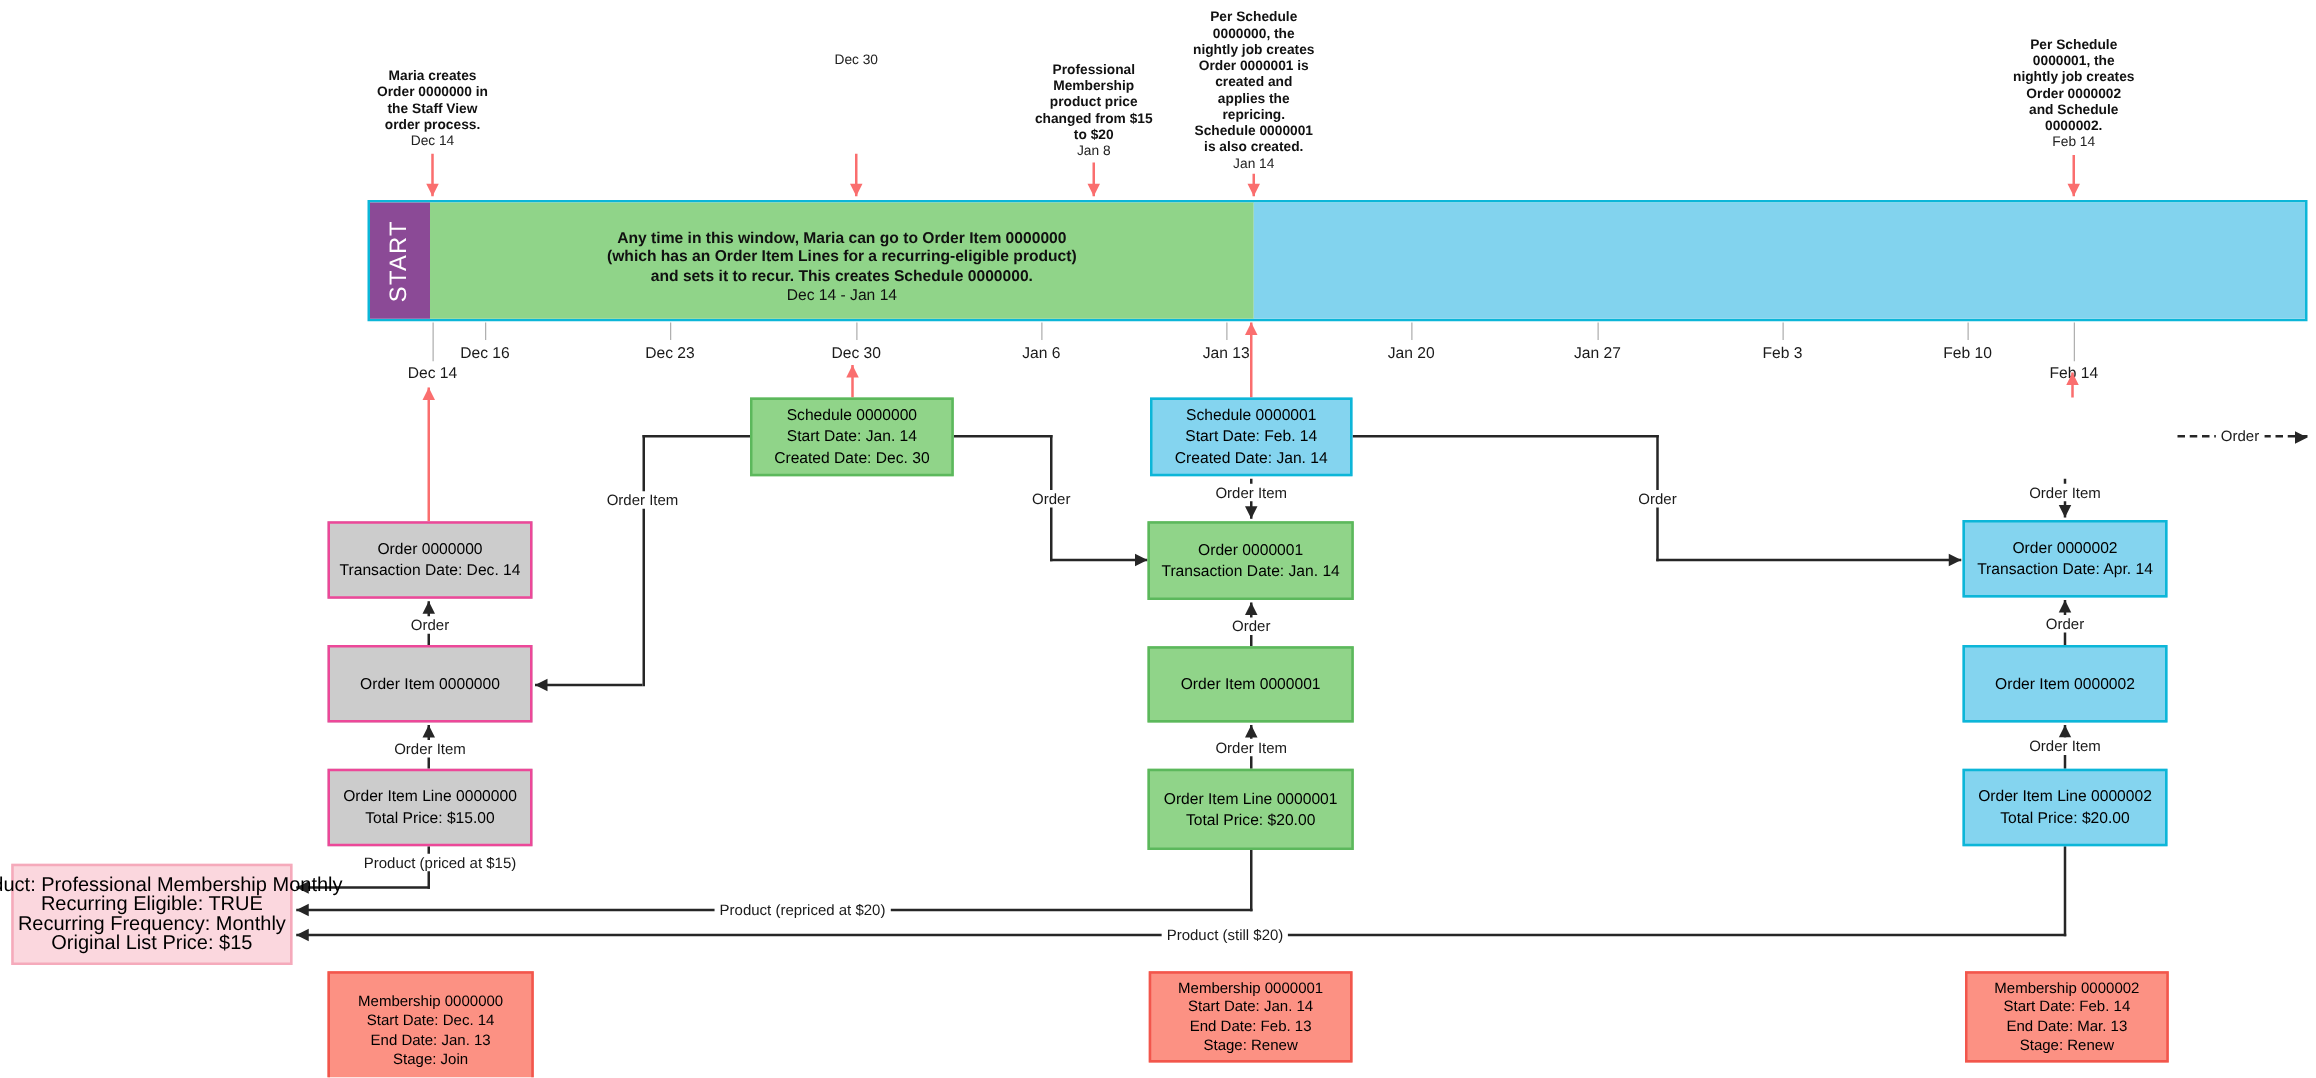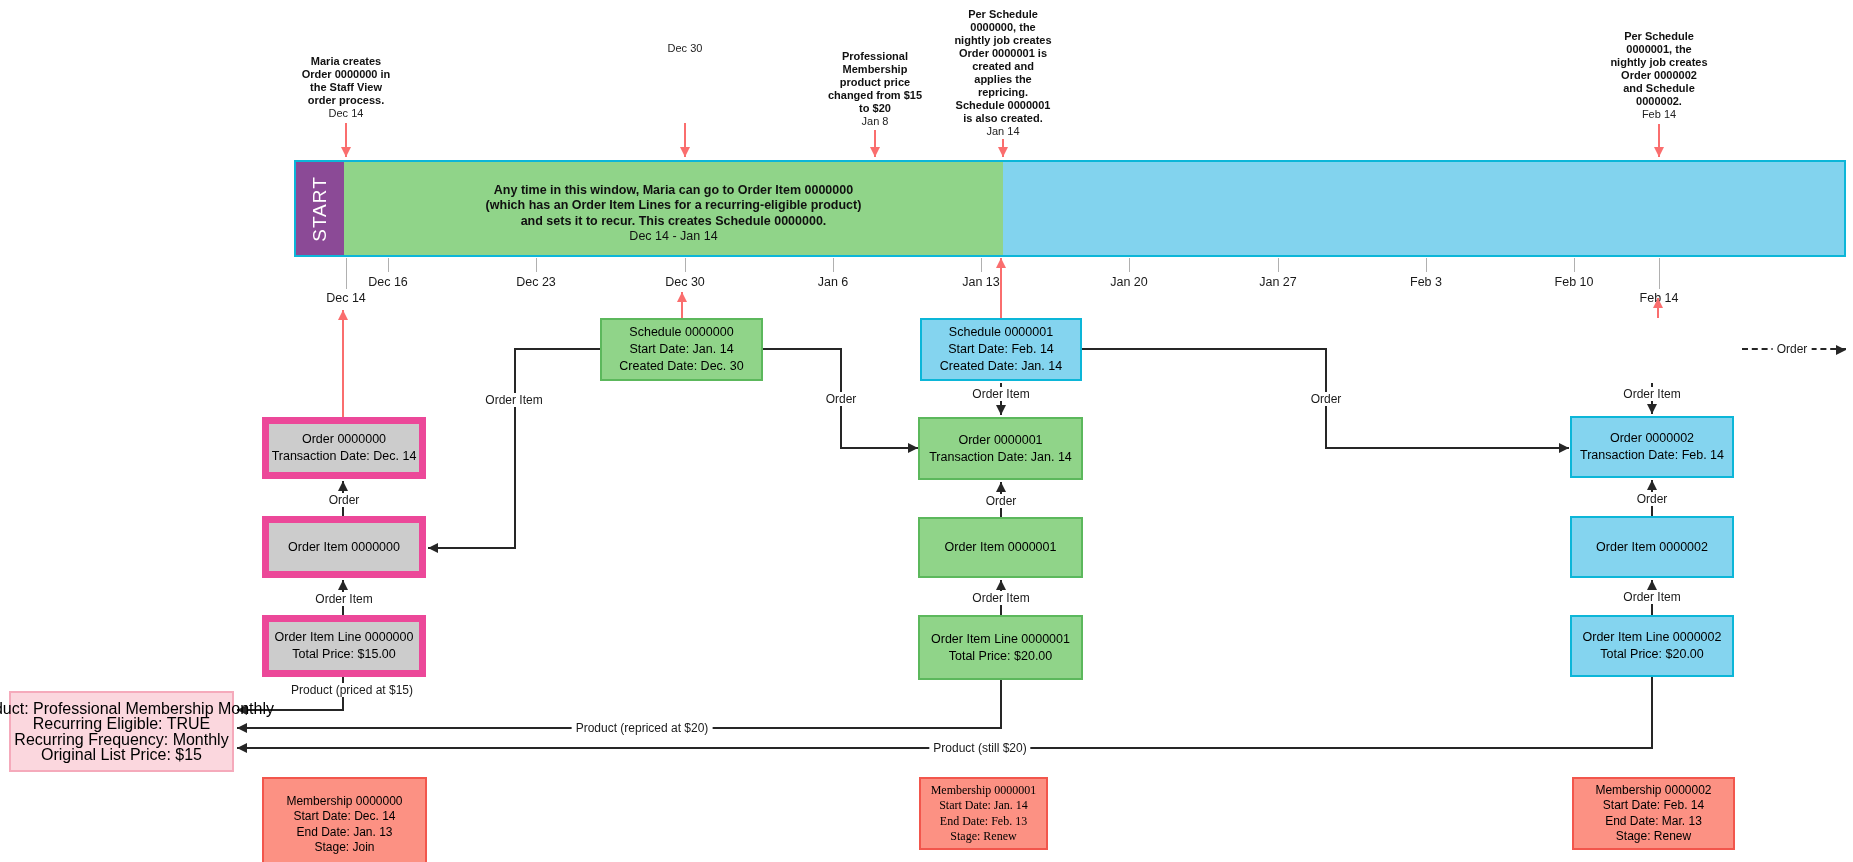--- a/index.html
+++ b/index.html
@@ -36,21 +36,21 @@
   .head.down{left:-4px;bottom:0;border-left:5px solid transparent;border-right:5px solid transparent;border-top:10px solid currentColor;}
   .head.left{left:0;top:-4px;border-top:5px solid transparent;border-bottom:5px solid transparent;border-right:10px solid currentColor;}
   .head.right{right:0;top:-4px;border-top:5px solid transparent;border-bottom:5px solid transparent;border-left:10px solid currentColor;}
   .dashline .head.right{top:-5px;}
   .elabel{position:absolute;transform:translate(-50%,-50%);background:#ffffff;padding:0 4px;
           font-size:12px;color:#1a1a1a;white-space:nowrap;}
   
   .node{position:absolute;box-sizing:border-box;display:flex;flex-direction:column;align-items:center;
         justify-content:center;text-align:center;font-size:12.5px;line-height:17px;color:#000000;}
   .node div{white-space:nowrap;}
-  .gray{background:#cccccc;border:7px solid #ec4899;}
+  .gray{background:#cccccc;border:2px solid #ec4899;}
   .green-node{background:#90d489;border:2px solid #5cb85c;}
   .blue-node{background:#84d4ef;border:2px solid #0cb6d8;}
   .darkblue-node{background:#00a2da;border:2px solid #0488b8;}
   .pink-node{background:#fbd7de;border:2px solid #f5aabb;line-height:15.5px;font-size:16px;}
   .salmon-node{background:#fc9183;border:2px solid #f2564c;line-height:15.5px;font-size:12px;}
 </style>
 </head>
 <body>
 
 <div id="canvas">
@@ -253,21 +253,21 @@
   <div class="node gray" style="left:262px;top:417px;width:164px;height:62px;">
     <div>Order 0000000</div>
     <div>Transaction Date: Dec. 14</div>
   </div>
   <div class="node green-node" style="left:918px;top:417px;width:165px;height:63px;">
     <div>Order 0000001</div>
     <div>Transaction Date: Jan. 14</div>
   </div>
   <div class="node blue-node" style="left:1570px;top:416px;width:164px;height:62px;">
     <div>Order 0000002</div>
-    <div>Transaction Date: Feb. 14</div>
+    <div>Transaction Date: Apr. 14</div>
   </div>
 
   <div class="node gray" style="left:262px;top:516px;width:164px;height:62px;">
     <div>Order Item 0000000</div>
   </div>
   <div class="node green-node" style="left:918px;top:517px;width:165px;height:61px;">
     <div>Order Item 0000001</div>
   </div>
   <div class="node blue-node" style="left:1570px;top:516px;width:164px;height:62px;">
     <div>Order Item 0000002</div>
@@ -292,21 +292,21 @@
     <div>Recurring Frequency: Monthly</div>
     <div>Original List Price: $15</div>
   </div>
 
   <div class="node salmon-node" style="left:262px;top:777px;width:165px;height:95px;">
     <div>Membership 0000000</div>
     <div>Start Date: Dec. 14</div>
     <div>End Date: Jan. 13</div>
     <div>Stage: Join</div>
   </div>
-  <div class="node salmon-node" style="left:919px;top:777px;width:129px;height:73px;font-family:Liberation Serif, serif;">
+  <div class="node salmon-node" style="left:919px;top:777px;width:163px;height:73px;">
     <div>Membership 0000001</div>
     <div>Start Date: Jan. 14</div>
     <div>End Date: Feb. 13</div>
     <div>Stage: Renew</div>
   </div>
   <div class="node salmon-node" style="left:1572px;top:777px;width:163px;height:73px;">
     <div>Membership 0000002</div>
     <div>Start Date: Feb. 14</div>
     <div>End Date: Mar. 13</div>
     <div>Stage: Renew</div>

